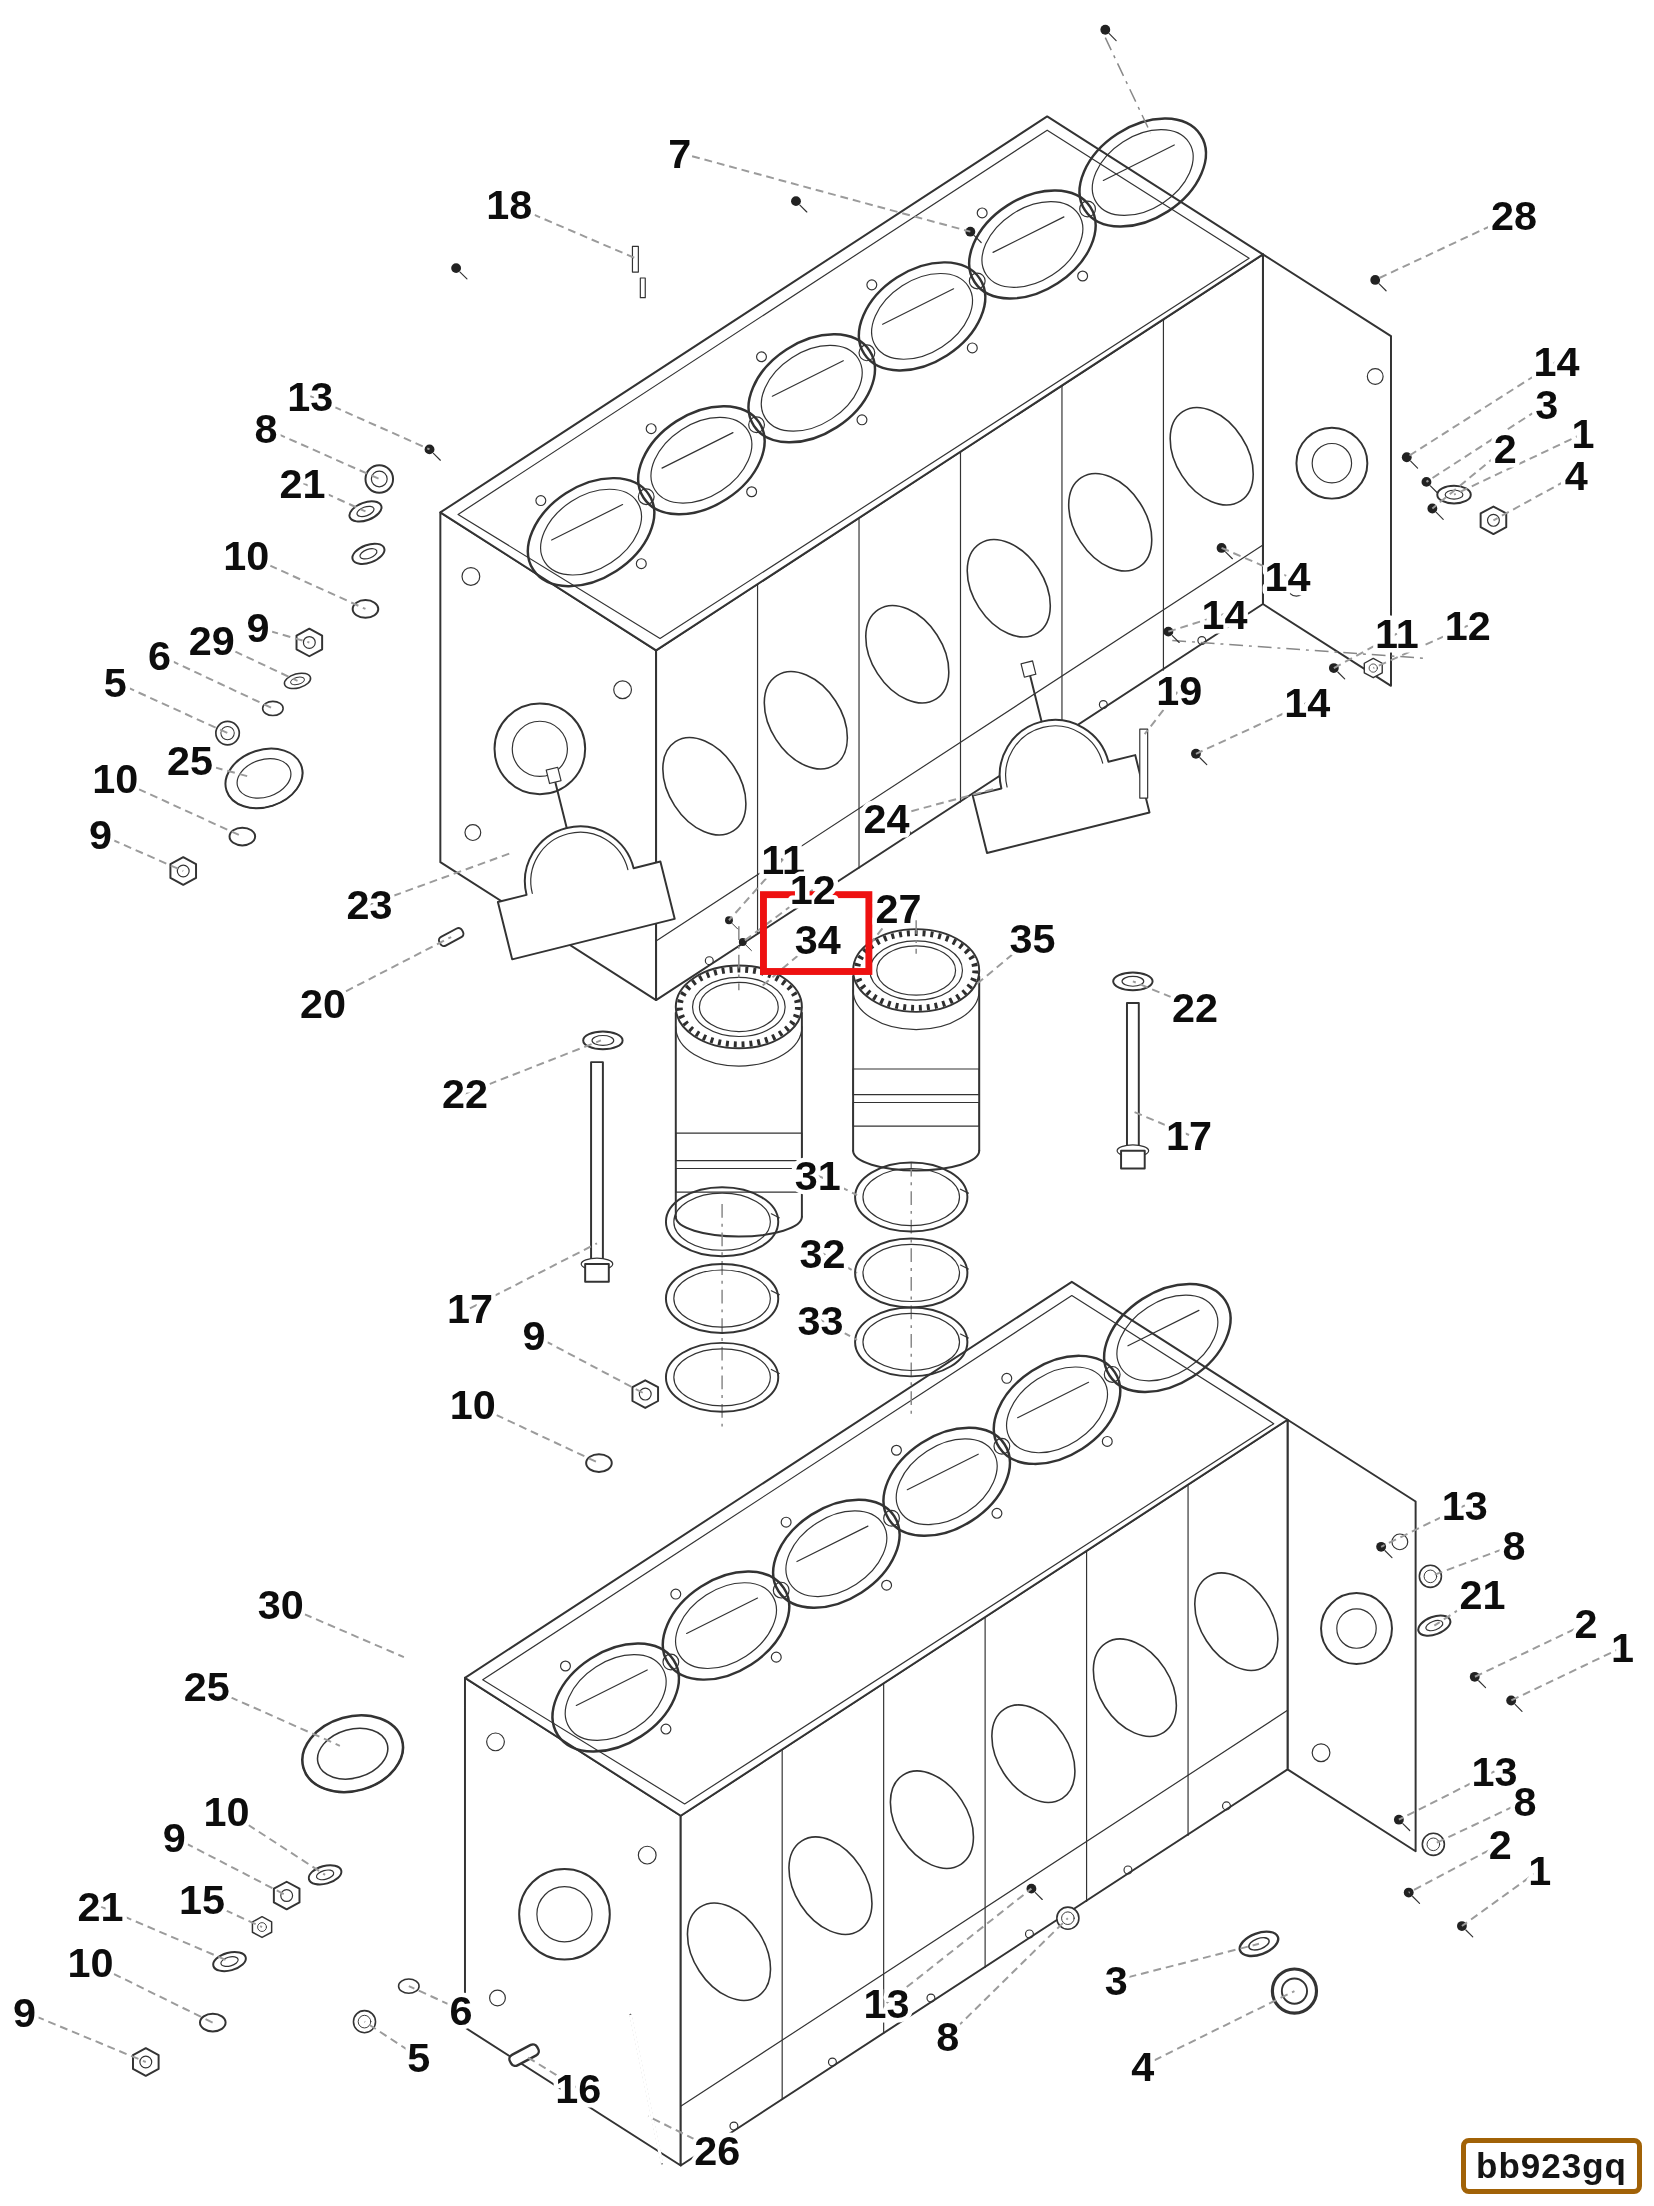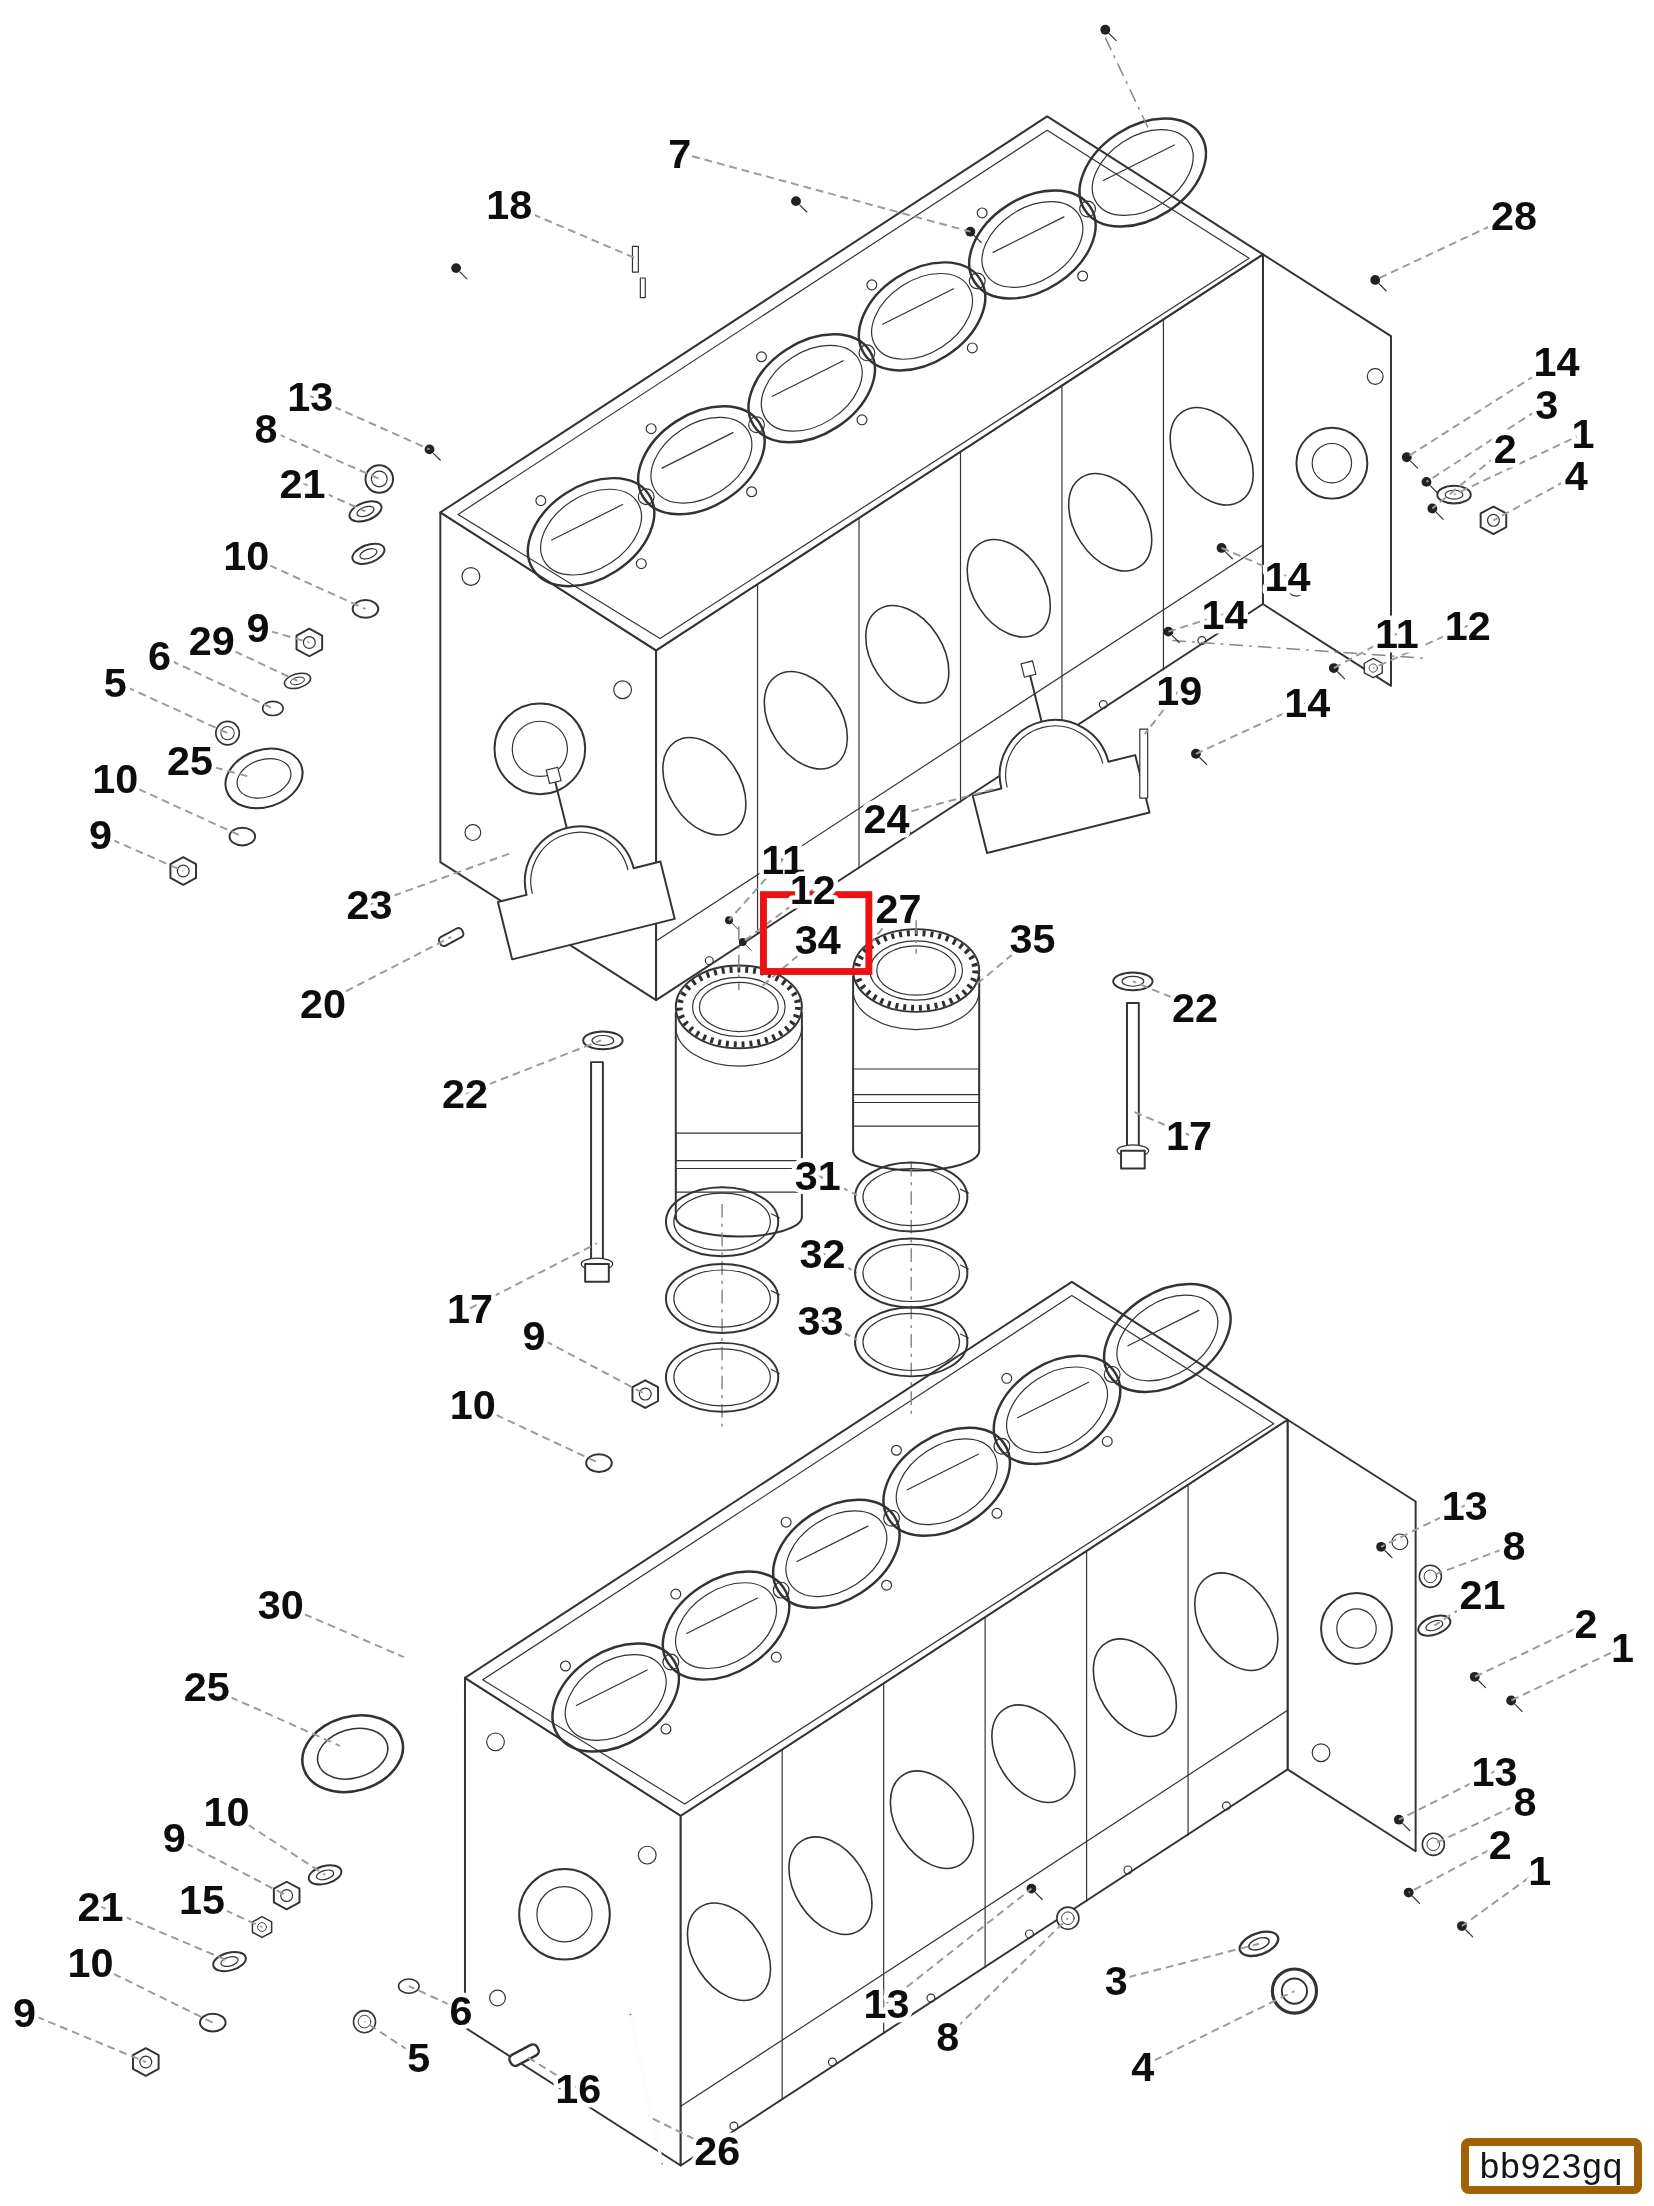--- a/index.html
+++ b/index.html
@@ -10,23 +10,23 @@
   .fillw{fill:#ffffff;}
   .thin{stroke-width:1.2;}
   .mid{stroke-width:1.6;}
   .knurl{stroke:#2e2e2e;stroke-width:6;stroke-dasharray:3 5;fill:none;}
   .dashdot{stroke:#888888;stroke-width:1.5;stroke-dasharray:14 6 3 6;fill:none;}
   .leader{stroke:#9b9b9b;stroke-width:2;stroke-dasharray:8 5;fill:none;}
   .callout-label{font-family:"Liberation Sans",sans-serif;font-weight:bold;font-size:42px;
     fill:#0d0d0d;text-anchor:middle;paint-order:stroke;stroke:#ffffff;stroke-width:9;
     stroke-linejoin:round;}
   .watermark{position:absolute;left:1461px;top:2138px;width:181px;height:56px;
-    border:8px solid #a16207;border-radius:7.9px;background:#ffffff;box-sizing:border-box;
+    border:5px solid #a16207;border-radius:7.9px;background:#ffffff;box-sizing:border-box;
     display:flex;align-items:center;justify-content:center;
-    font-weight:normal;font-size:35px;color:#151515;letter-spacing:1px;}
+    font-weight:bold;font-size:35px;color:#151515;letter-spacing:1px;}
 </style>
 </head>
 <body>
 
 <div class="stage">
 
 <svg id="diagram" width="1655" height="2207" viewBox="0 0 1680 2240">
   <defs>
     <pattern id="ribs" width="7" height="30" patternUnits="userSpaceOnUse">
       <line x1="3" y1="0" x2="3" y2="30" stroke="#444444" stroke-width="2"></line>

